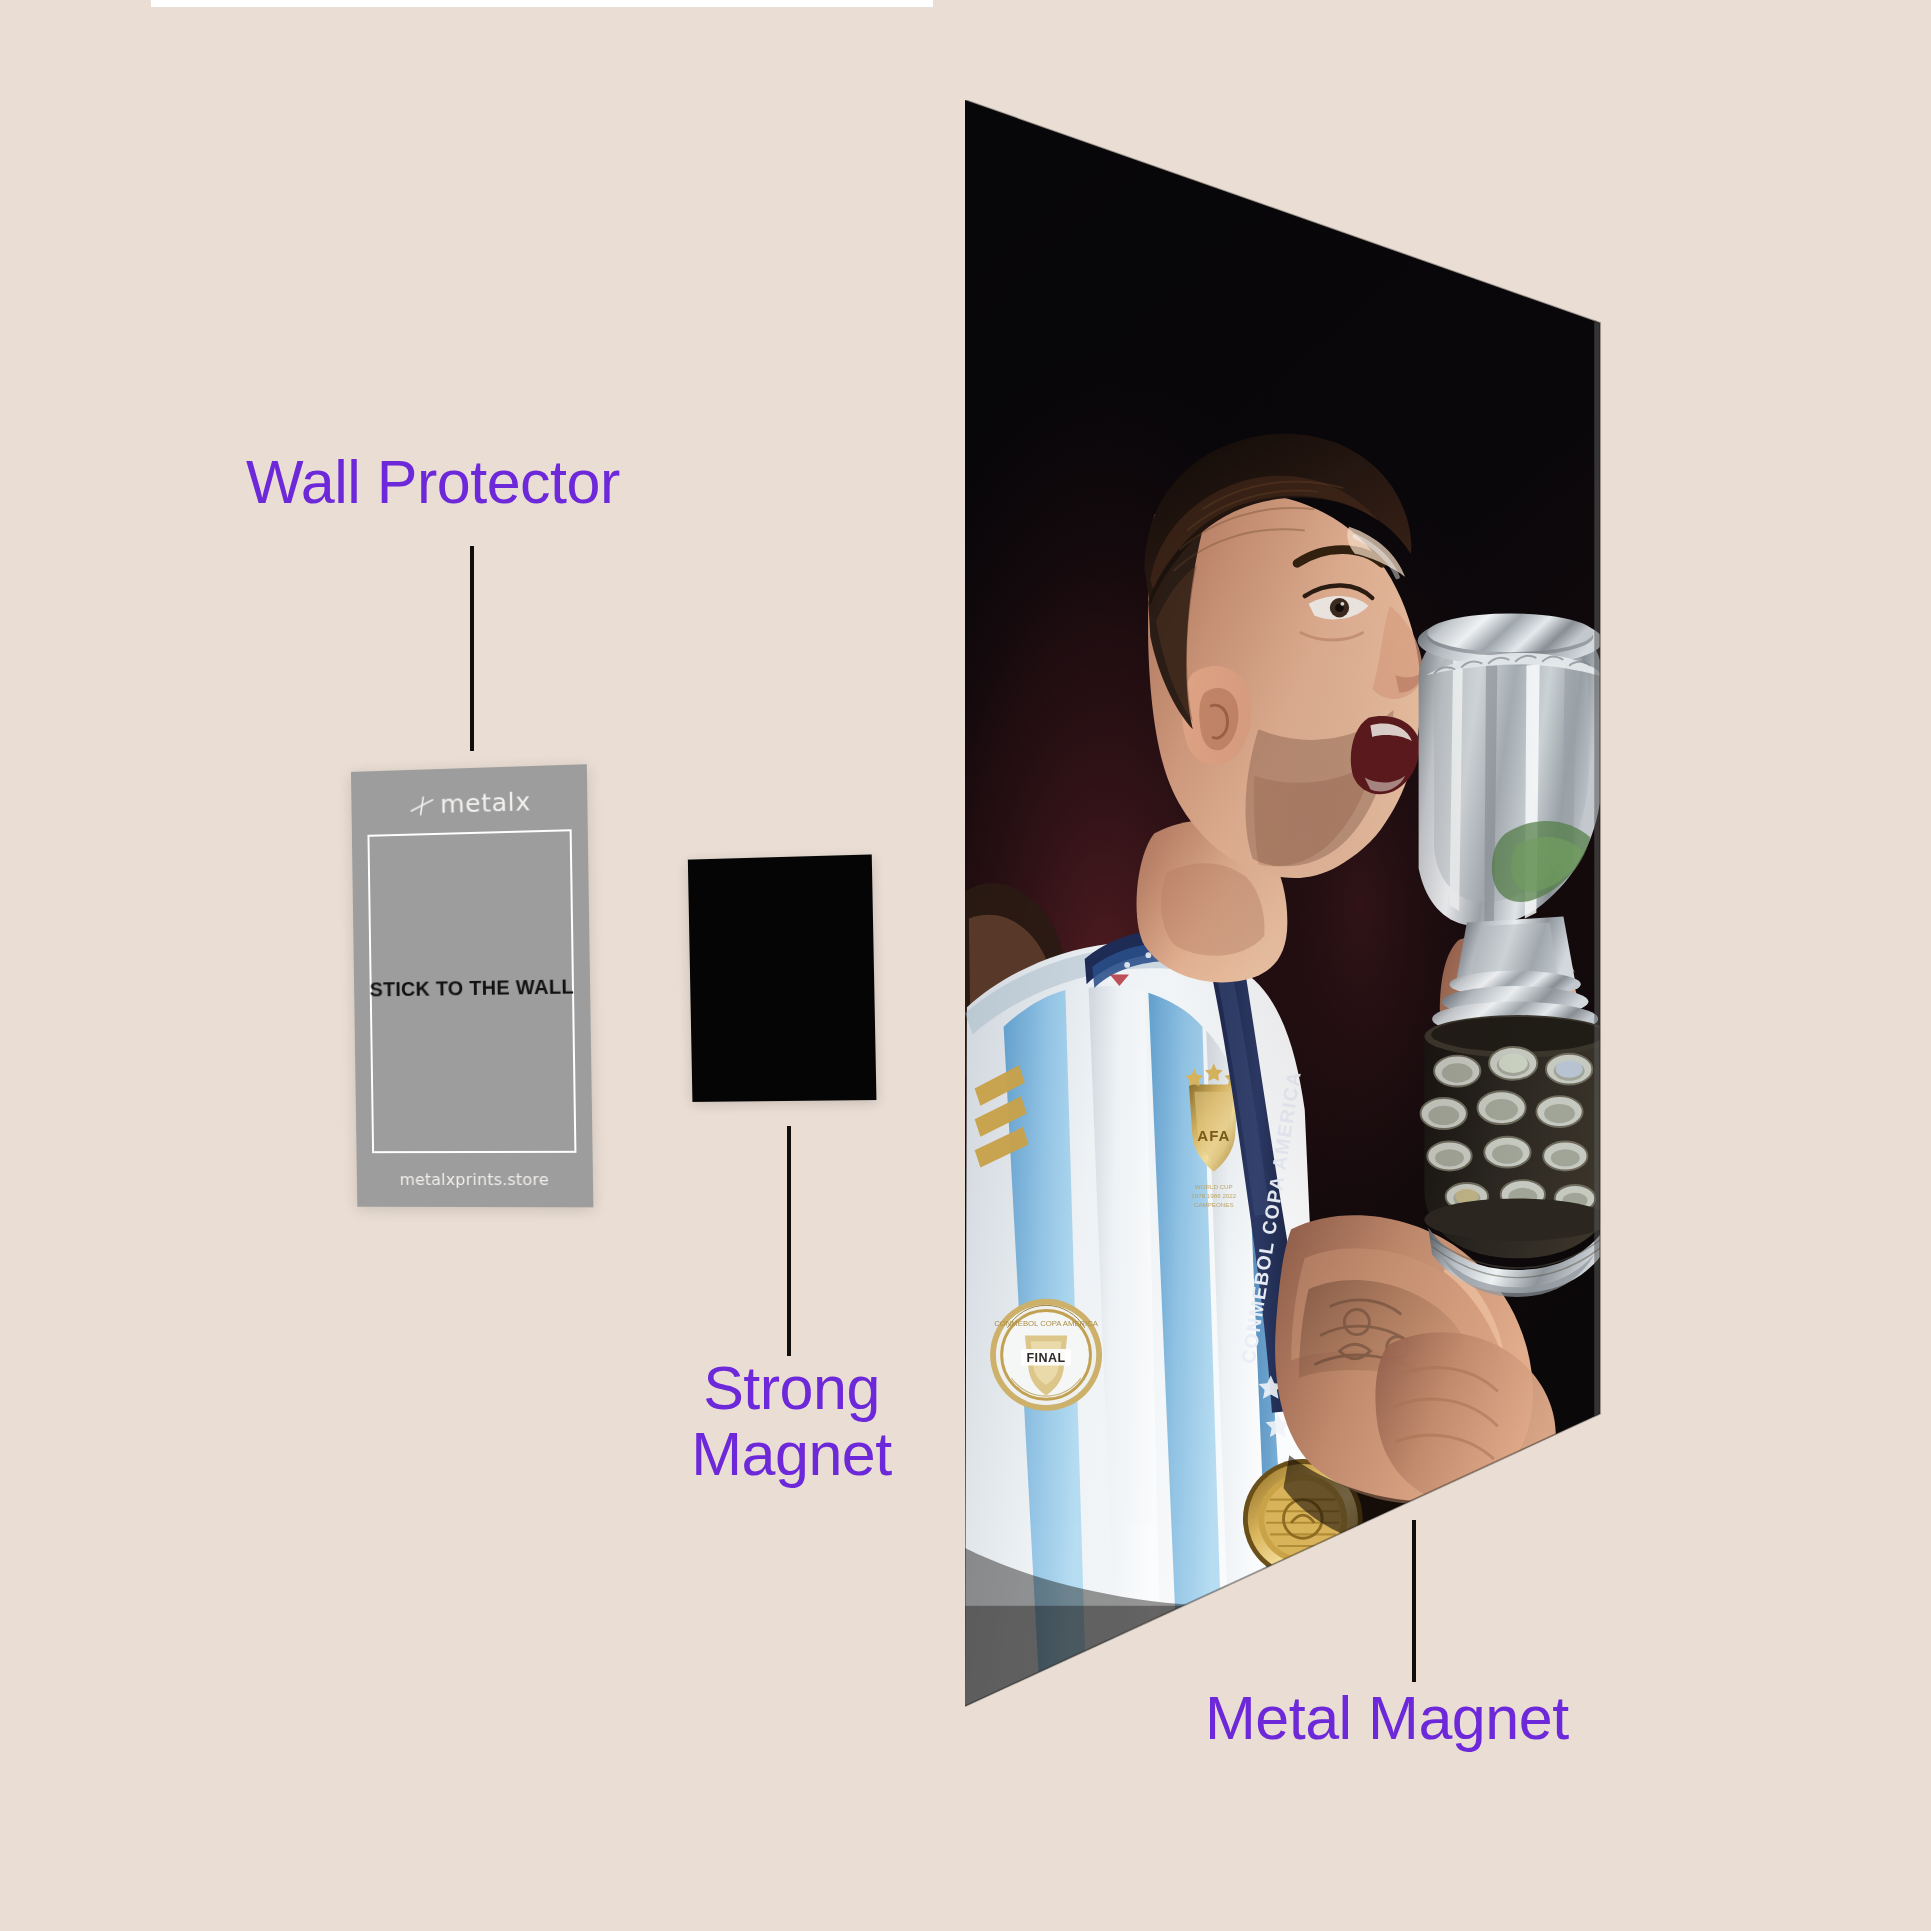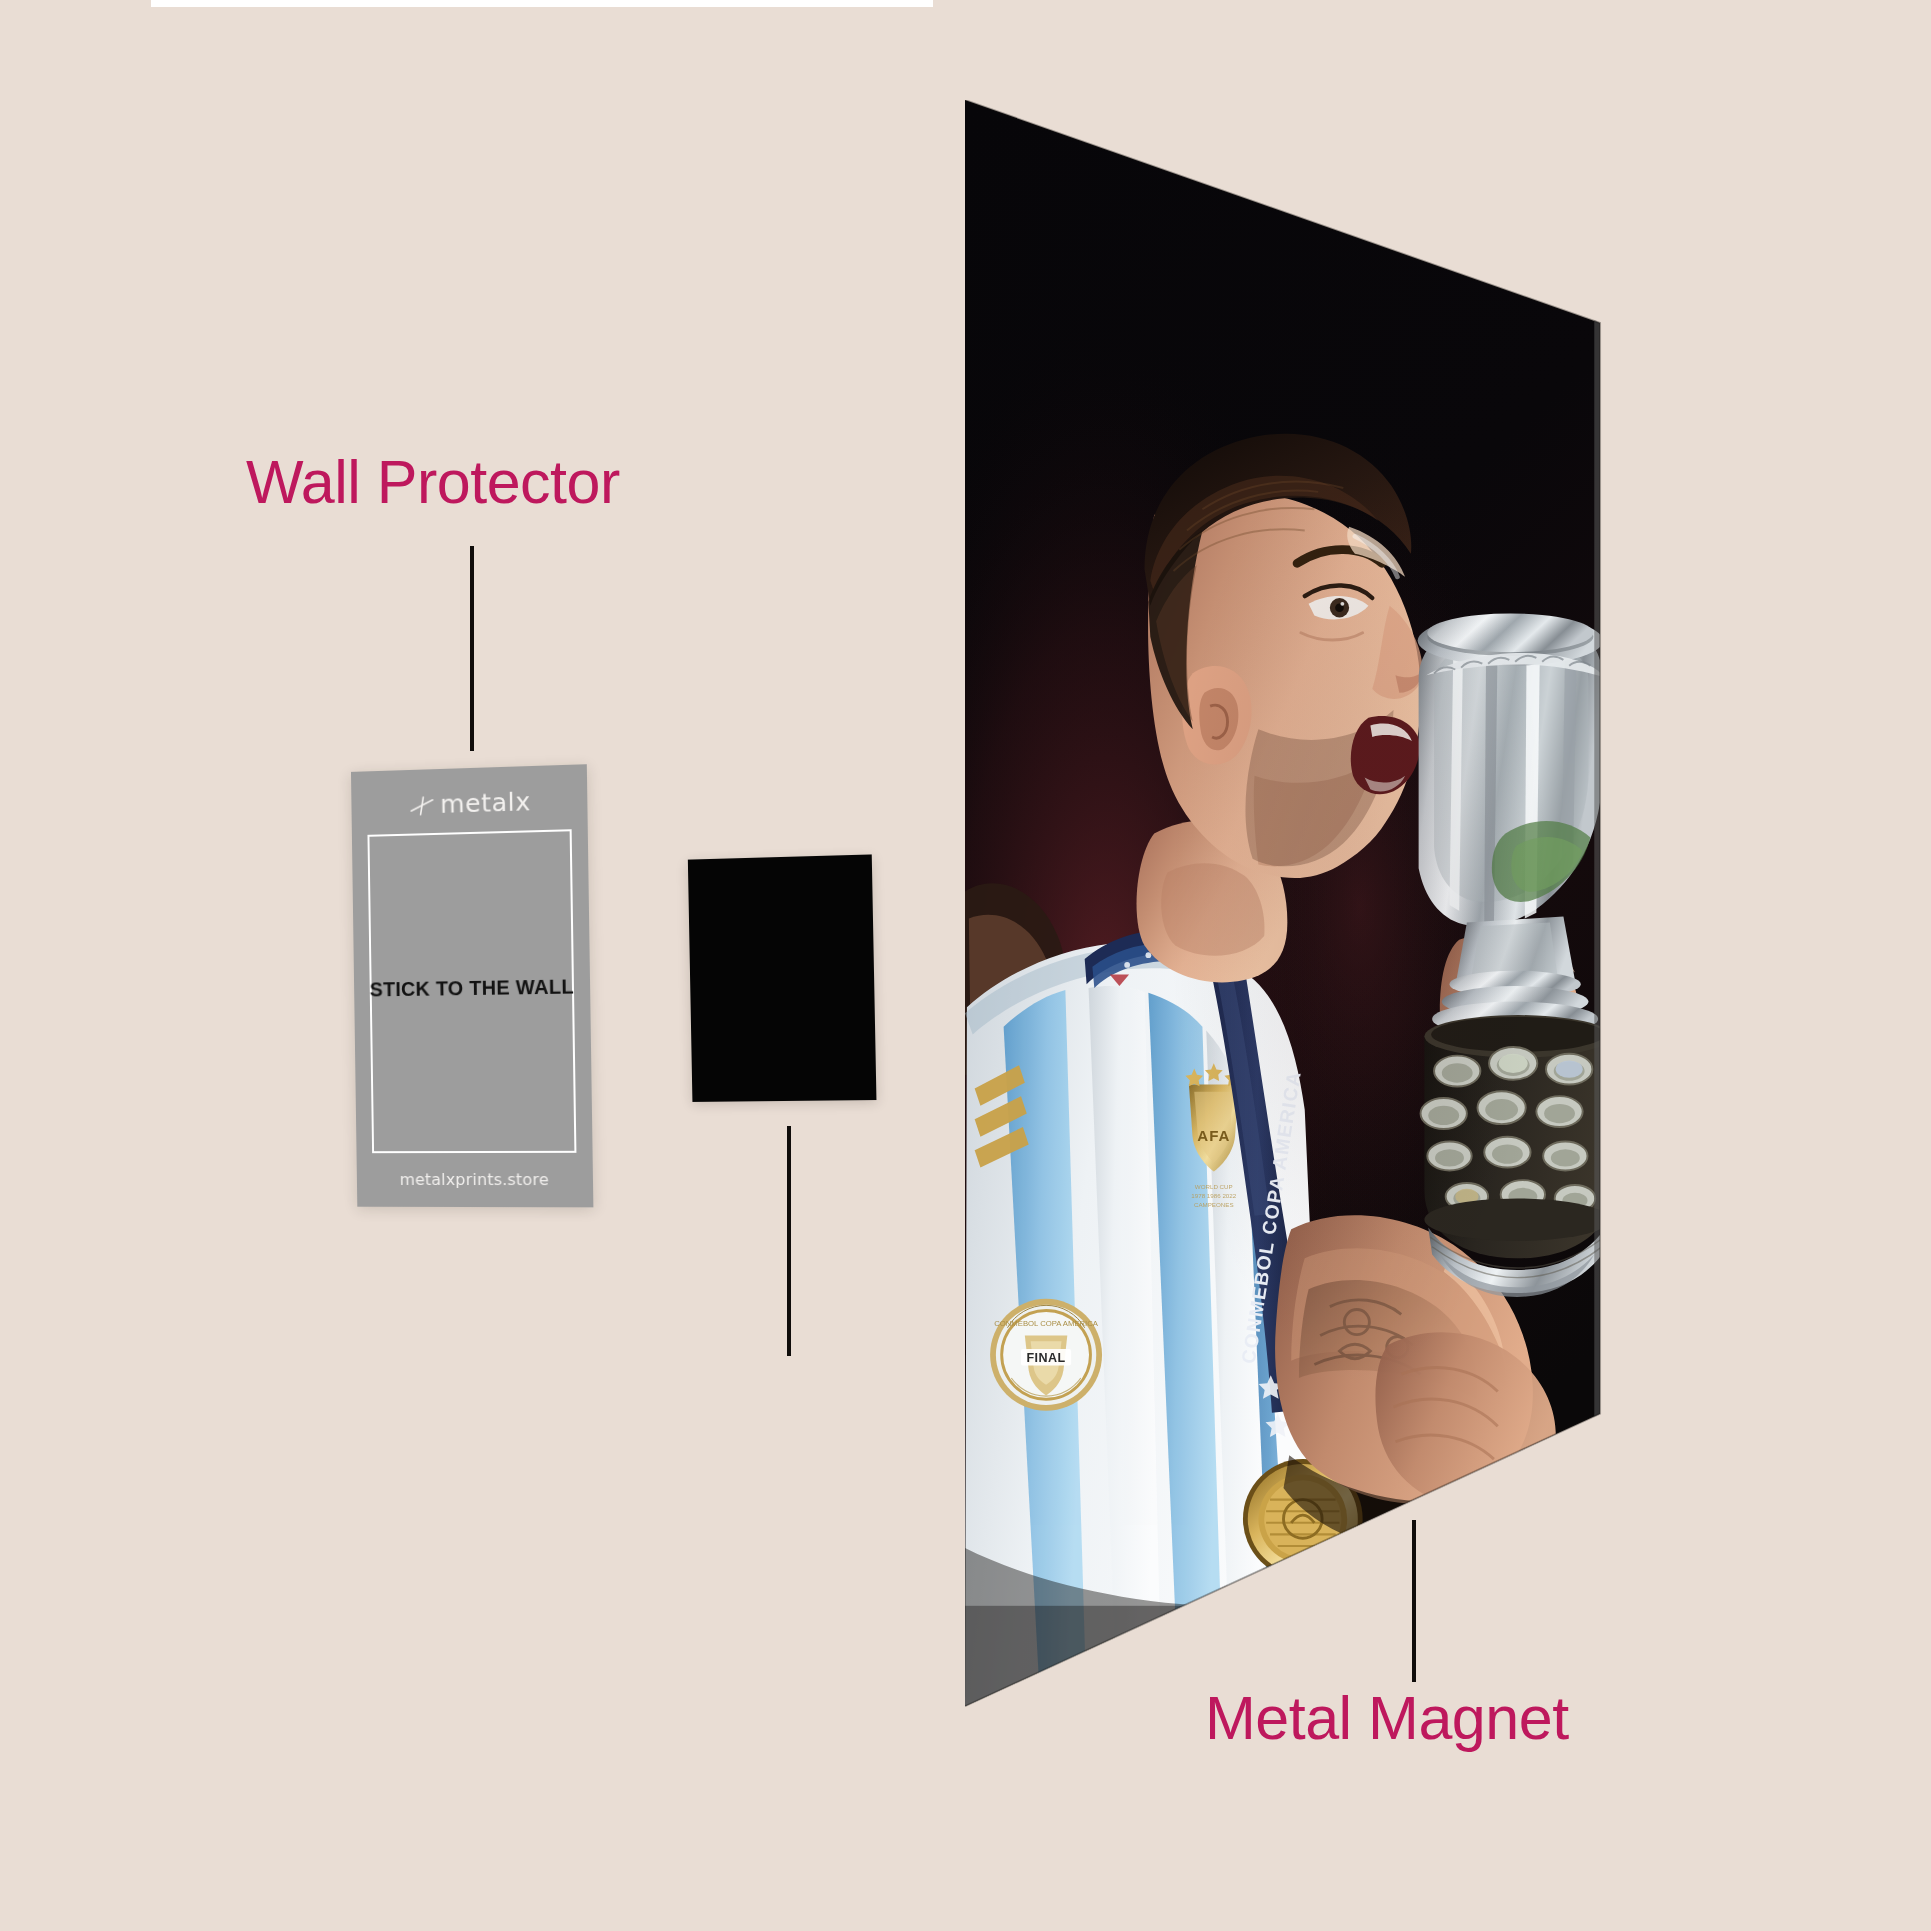--- a/index.html
+++ b/index.html
@@ -22,21 +22,21 @@
     left: 151px;
     top: 0;
     width: 782px;
     height: 6.8px;
     background: #ffffff;
   }
 
   
   .callout-label {
     position: absolute;
-    color: #be185d;
+    color: #6d28d9;
     font-weight: 400;
     letter-spacing: -0.5px;
     white-space: pre-line;
     line-height: 1.08;
   }
   #label-wall-protector {
     left: 246px;
     top: 450px;
     font-size: 61px;
   }
@@ -163,20 +163,22 @@
       </svg>
       <span class="wp-logo-text">metalx</span>
     </div>
     <div class="wp-frame"></div>
     <div class="wp-center-text">STICK TO THE WALL</div>
     <div class="wp-url">metalxprints.store</div>
   </div>
 
   <div id="magnet-square"></div>
   <div class="leader" id="leader-magnet"></div>
+  <div class="callout-label" id="label-strong-magnet">Strong
+Magnet</div>
 
   <div id="metal-poster">
     <svg viewBox="0 0 660 1670" preserveAspectRatio="none">
       <defs>
         <clipPath id="posterClip">
           <polygon points="0,0 658,231 658,1361 0,1664"></polygon>
         </clipPath>
 
         <linearGradient id="bgGrad" x1="0" y1="0" x2="0.35" y2="1">
           <stop offset="0%" stop-color="#070609"></stop>

